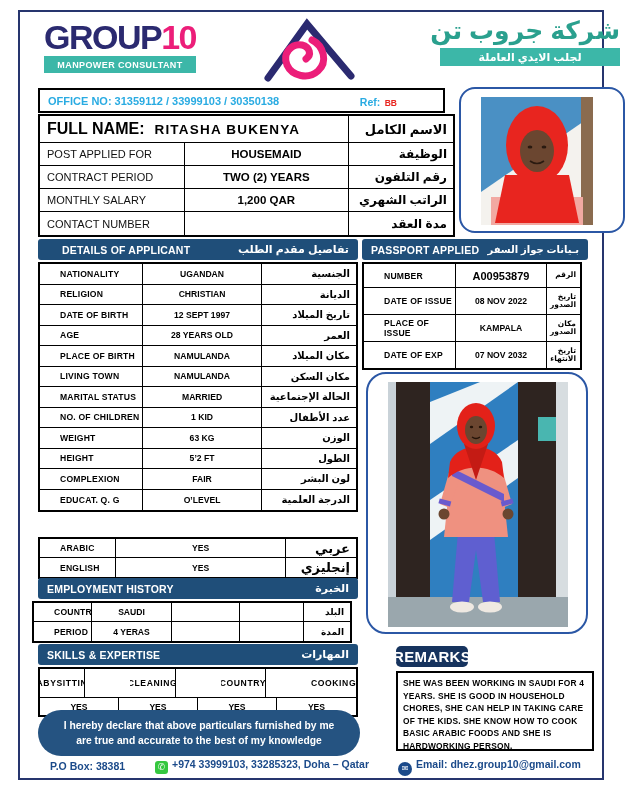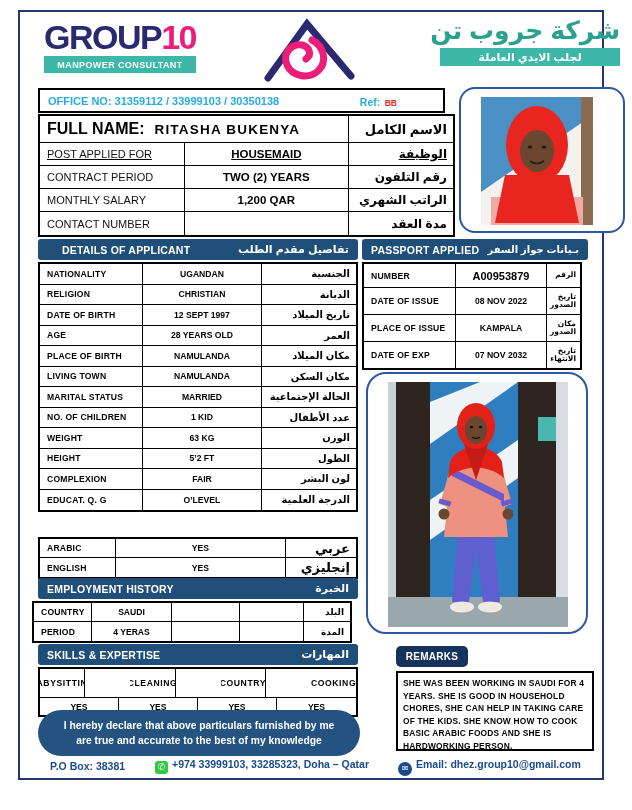--- a/index.html
+++ b/index.html
@@ -27,33 +27,33 @@
   .grid .r:last-child { border-bottom:none; }
   .grid .c { border-right:1px solid #000; display:flex; align-items:center; overflow:hidden; }
   .grid .c:last-child { border-right:none; }
 
   .lbl-lg { font-size:11px; color:#111; padding-left:7px; }
   .val-lg { font-weight:bold; font-size:11.5px; justify-content:center; }
   .ar-lg  { justify-content:flex-end; padding-right:6px; font-size:12px; font-weight:bold; }
   .fn-label { font-size:16px; font-weight:bold; padding-left:7px; }
   .fn-value { font-size:13.5px; font-weight:bold; letter-spacing:1.2px; margin-left:10px; }
 
-  .lbl { font-weight:bold; font-size:8.6px; letter-spacing:.2px; padding-left:7px; }
+  .lbl { font-weight:bold; font-size:8.6px; letter-spacing:.2px; padding-left:20px; }
   .val { font-size:8.6px; font-weight:600; justify-content:center; text-align:center; }
   .ar  { justify-content:flex-end; padding-right:6px; font-weight:bold; font-size:10px; }
 
   .bar { background:#1f4e79; color:#fff; display:flex; justify-content:space-between; align-items:center; padding:0 9px; border-radius:3px; font-weight:bold; }
   .bar .en { font-size:10.5px; letter-spacing:.2px; }
   .bar .art { font-size:11px; }
 
   .decl-pill { background:#255381; border-radius:23px; color:#fff; font-weight:bold; font-size:10.3px; display:flex; align-items:center; justify-content:center; text-align:center; padding:6px 22px; line-height:15px; }
 
   .photo-frame { border:2px solid #2b57a5; border-radius:16px; background:#fff; }
 
-  .remarks-badge { background:#16335e; border-radius:5px; color:#fff; font-weight:bold; font-size:10px; display:flex; align-items:center; justify-content:center; letter-spacing:.3px; }
+  .remarks-badge { background:#16335e; border-radius:5px; color:#fff; font-weight:bold; font-size:15px; display:flex; align-items:center; justify-content:center; letter-spacing:.3px; }
   .remarks-box { border:2px solid #000; padding:4px 5px; font-size:8.4px; font-weight:bold; line-height:12.6px; letter-spacing:.2px; }
 
   .footer-text { color:#1b4a8a; font-weight:bold; font-size:10.5px; }
   .wa-icon { width:13px; height:13px; background:#35c73f; border-radius:3px; color:#fff; font-size:9px; display:inline-flex; align-items:center; justify-content:center; vertical-align:-2px; margin-right:4px; }
   .em-icon { width:14px; height:14px; background:#1b4a8a; border-radius:50%; color:#fff; font-size:8px; display:inline-flex; align-items:center; justify-content:center; vertical-align:-3px; margin-right:4px; }
 
   .pp-ar { font-size:7.5px; line-height:8.5px; text-align:right; display:flex; align-items:center; justify-content:flex-end; padding-right:4px; font-weight:bold; }
 </style>
 </head>
 <body>
@@ -99,21 +99,21 @@
   </div>
 
   <div class="abs grid" style="left:38px; top:114px; width:417px;">
     <div class="r" style="height:27px;">
       <div class="c" style="width:312px;">
         <span class="fn-label">FULL NAME:</span>
         <span class="fn-value">RITASHA BUKENYA</span>
       </div>
       <div class="c ar-lg" style="width:105px; font-size:13px;">الاسم الكامل</div>
     </div>
-    <div class="r" style="height:23px;text-decoration:underline;">
+    <div class="r" style="height:23px;">
       <div class="c lbl-lg" style="width:146px;">POST APPLIED FOR</div>
       <div class="c val-lg" style="width:166px;">HOUSEMAID</div>
       <div class="c ar-lg" style="width:105px;">الوظيفة</div>
     </div>
     <div class="r" style="height:23px;">
       <div class="c lbl-lg" style="width:146px;">CONTRACT PERIOD</div>
       <div class="c val-lg" style="width:166px;">TWO (2) YEARS</div>
       <div class="c ar-lg" style="width:105px;">رقم التلفون</div>
     </div>
     <div class="r" style="height:23px;">

